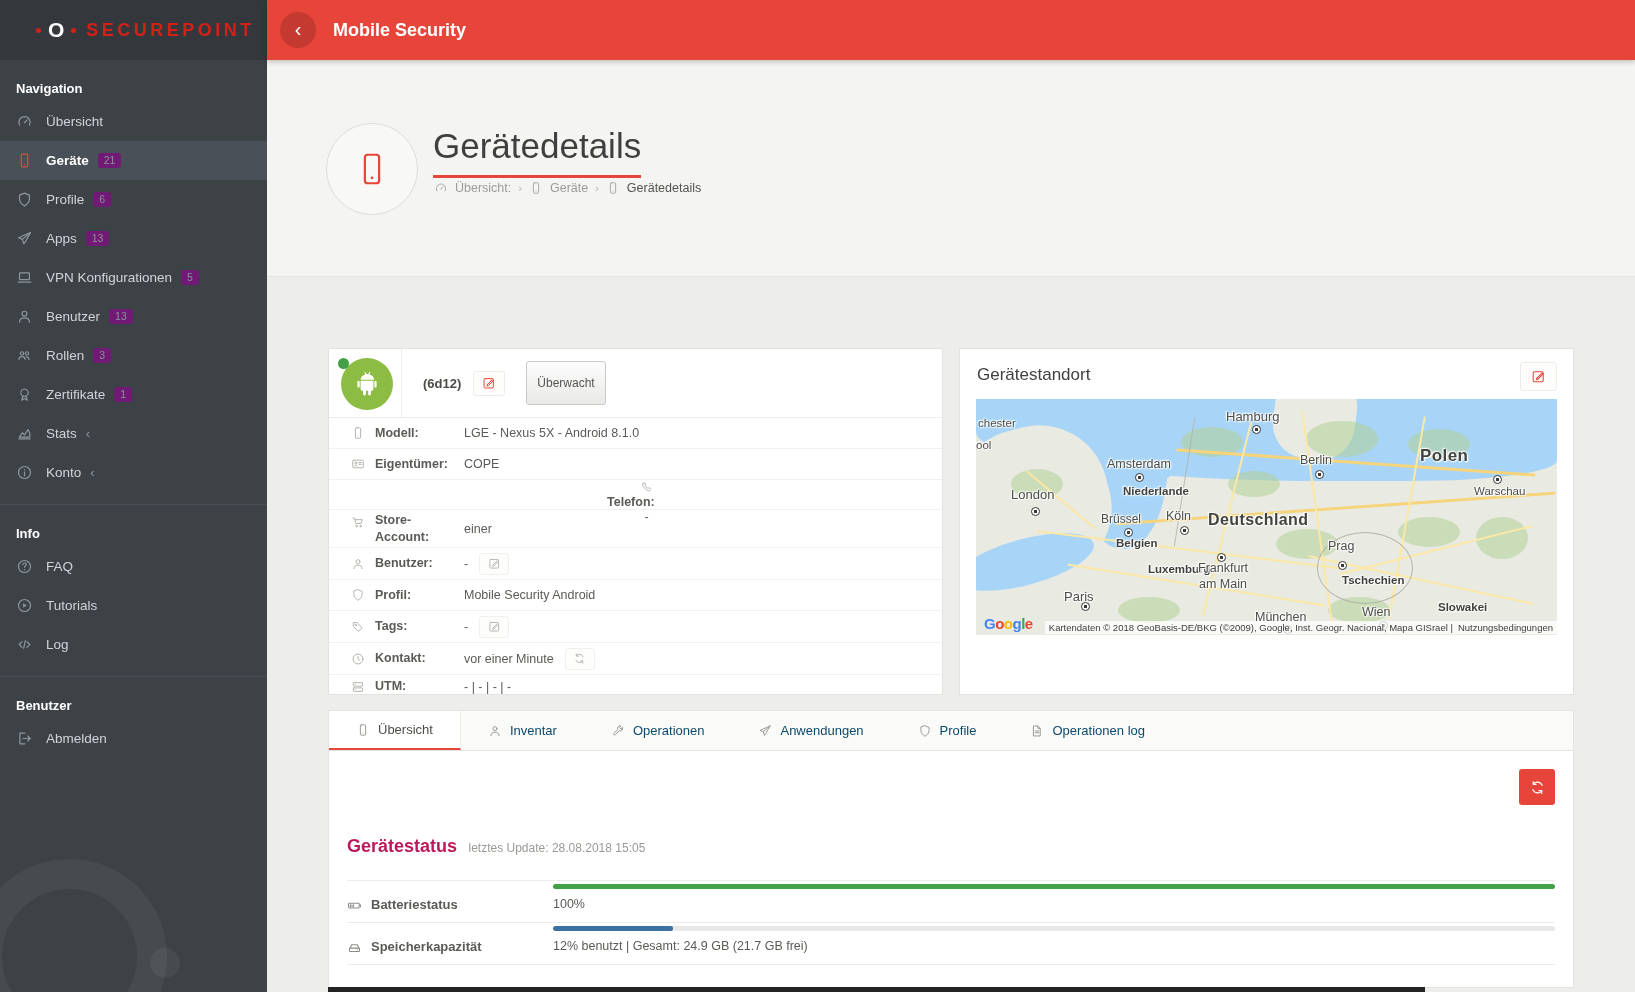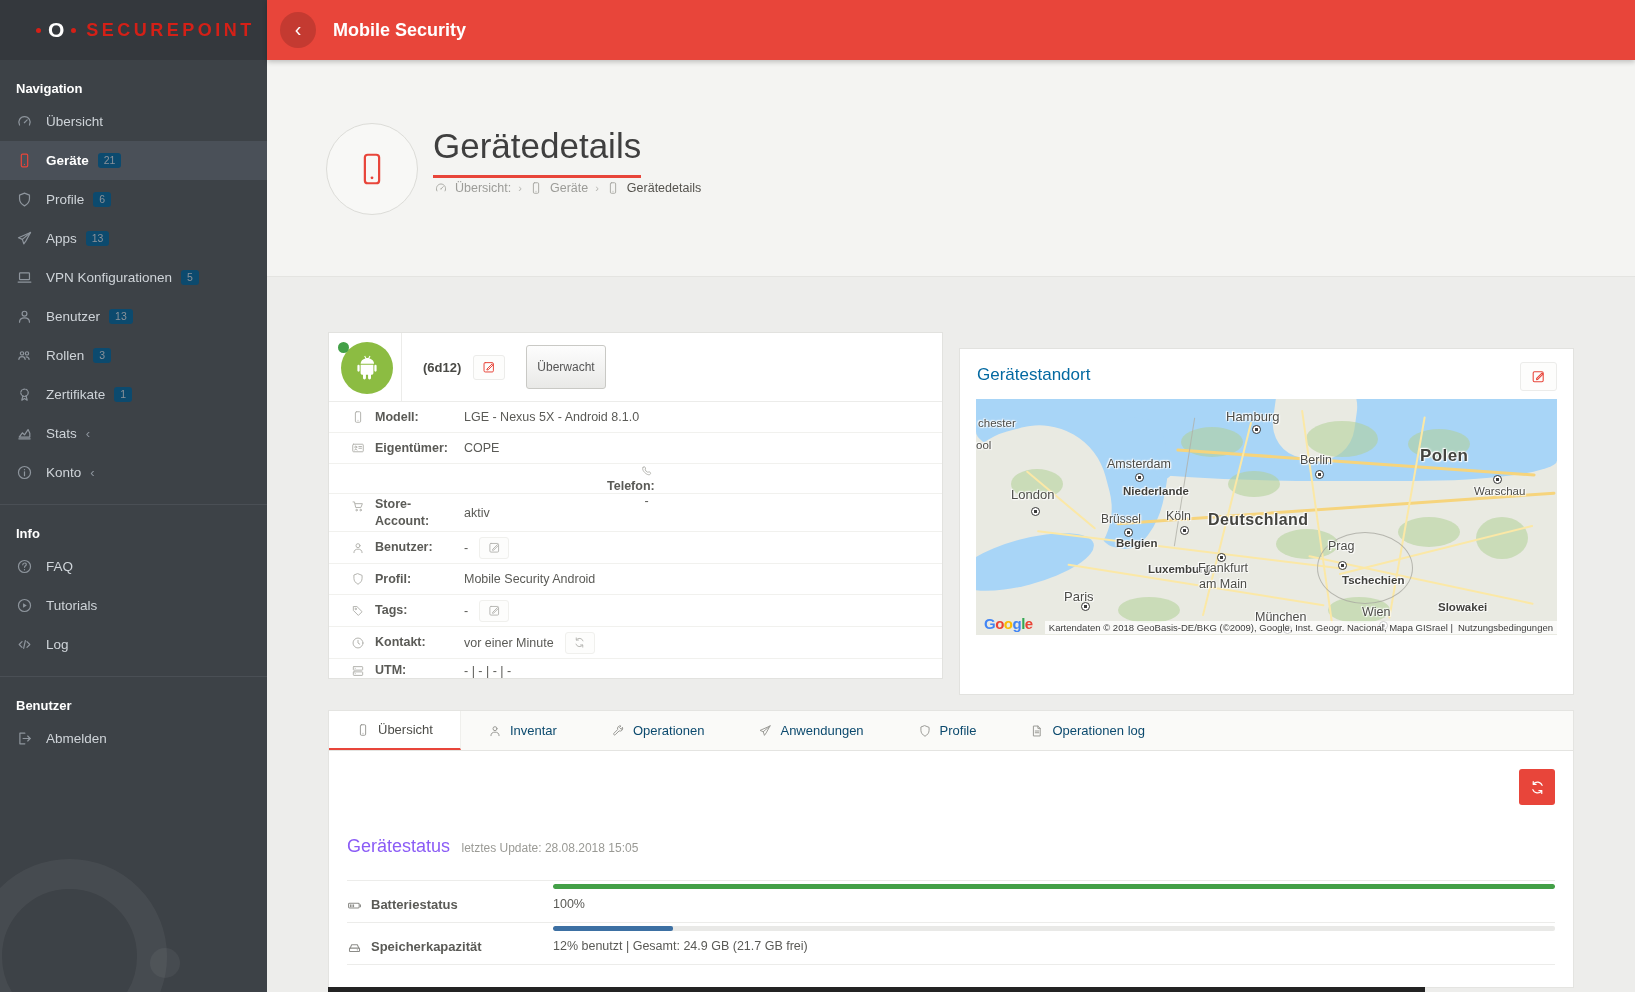--- a/index.html
+++ b/index.html
@@ -14,21 +14,21 @@
   .logoband{height:60px;background:#34383d;display:flex;align-items:center;padding-left:36px;gap:7px;}
   .ldot{width:5px;height:5px;border-radius:50%;background:#d42017;}
   .logo-o{color:#fff;font-size:21px;font-weight:bold;}
   .logo-name{color:#d42017;font-size:18px;font-weight:bold;letter-spacing:3.5px;margin-left:3px;}
   .navhead{color:#fff;font-size:13px;font-weight:bold;padding:21px 16px 6px 16px;}
   .nitem{height:39px;display:flex;align-items:center;padding-left:16px;color:#cfd4d9;font-size:13.5px;cursor:pointer;}
   .nitem .icn{width:17px;height:17px;color:#8e959d;}
   .nitem .nlab{margin-left:13px;}
   .nitem.active{background:#4a5058;color:#fff;font-weight:bold;}
   .nitem.active .icn{color:#e8453a;}
-  .nbadge{margin-left:9px;background:#0c4a6e;color:#8b929a;font-size:10.5px;font-weight:normal;
+  .nbadge{margin-left:9px;background:#701a75;color:#8b929a;font-size:10.5px;font-weight:normal;
           padding:2px 6px;border-radius:3px;line-height:1;}
   .nbadge:empty{display:none;}
   .chev{margin-left:9px;color:#8e959d;font-size:13px;}
   .chev:empty{display:none;}
   .sdiv{border-top:1px solid #4a4f55;margin-top:12px;}
   .watermark{position:absolute;left:-28px;bottom:-62px;width:195px;height:195px;border:30px solid rgba(255,255,255,.05);
              border-radius:50%;}
   .watermark2{position:absolute;left:150px;bottom:14px;width:30px;height:30px;background:rgba(255,255,255,.05);border-radius:50%;}
 
   
@@ -45,21 +45,21 @@
   .pagetitle{position:absolute;left:166px;top:66px;font-size:35px;color:#3f3f3f;display:inline-block;
              border-bottom:3px solid #e8453a;padding-bottom:9px;}
   .crumbs{position:absolute;left:167px;top:121px;display:flex;align-items:center;gap:7px;
           font-size:12.5px;color:#9c9c98;}
   .crumbs .icn{width:14px;height:14px;color:#aaaaa5;}
   .crumbs .last{color:#55534e;}
   .csep{color:#b8b8b3;font-size:11px;}
 
   
   .card{position:absolute;background:#fff;border:1px solid #e2e2df;}
-  .devcard{left:328px;top:332px;width:615px;height:347px;}
+  .devcard{left:328px;top:348px;width:615px;height:347px;}
   .dhead{height:69px;border-bottom:1px solid #ececea;position:relative;display:flex;align-items:center;}
   .avcell{width:73px;height:100%;border-right:1px solid #ececea;position:relative;flex:none;}
   .avatar{position:absolute;left:12px;top:9px;width:52px;height:52px;border-radius:50%;background:#8cbc42;
           display:flex;align-items:center;justify-content:center;color:#fff;}
   .statdot{position:absolute;left:9px;top:9px;width:11px;height:11px;border-radius:50%;background:#43a047;z-index:2;}
   .devid{font-size:13px;font-weight:bold;color:#4a4a46;margin-left:21px;}
   .btn-edit{width:32px;height:25px;border:1px solid #ececea;background:#fdfdfc;border-radius:3px;margin-left:12px;
             display:inline-flex;align-items:center;justify-content:center;color:#e8453a;cursor:pointer;}
   .btn-edit .icn{width:14px;height:14px;}
   .obadge{margin-left:21px;background:linear-gradient(#fdfdfd,#e9e9e7);border:1px solid #c9c9c5;border-radius:3px;
@@ -68,21 +68,21 @@
   .drow:last-child{border-bottom:none;}
   .drow .icn{width:14px;height:14px;color:#b3b3ae;}
   .dlab{width:89px;margin-left:10px;font-size:12.5px;font-weight:bold;color:#5a5a56;line-height:1.3;}
   .dval{font-size:12.5px;color:#5a5a56;display:flex;align-items:center;}
   .btn-mini{width:30px;height:22px;border:1px solid #f0f0ed;background:#fdfdfc;border-radius:3px;margin-left:11px;
             display:inline-flex;align-items:center;justify-content:center;color:#e8453a;cursor:pointer;}
   .btn-mini .icn{width:13px;height:13px;}
 
   
   .loccard{left:959px;top:348px;width:615px;height:347px;}
-  .locttl{position:absolute;left:17px;top:16px;font-size:17px;color:#0369a1;}
+  .locttl{position:absolute;left:17px;top:16px;font-size:17px;color:#404040;}
   .locedit{position:absolute;right:16px;top:13px;width:37px;height:29px;border:1px solid #ececea;background:#fdfdfc;
            border-radius:3px;display:flex;align-items:center;justify-content:center;color:#e8453a;cursor:pointer;}
   .locedit .icn{width:15px;height:15px;}
   .map{position:absolute;left:16px;top:50px;width:581px;height:236px;background:#e9eae2;overflow:hidden;cursor:grab;}
   .sea{position:absolute;background:#a8d5f7;}
   .land{position:absolute;background:#e9eae2;}
   .gp{position:absolute;background:rgba(176,208,150,.55);border-radius:50%;}
   .rd{position:absolute;background:#fbe8a6;border-radius:2px;}
   .rdm{background:#f6d47c;}
   .czb{position:absolute;left:341px;top:133px;width:96px;height:72px;border:1px solid #a9a9a1;border-radius:50%;opacity:.8;}
@@ -106,21 +106,21 @@
   .tab .icn{width:14px;height:14px;color:#9a9a96;}
   .tab.active{background:#fff;color:#4c4c48;border-bottom:2px solid #e8453a;border-right:1px solid #efefec;}
 
   
   .content{position:absolute;left:328px;top:751px;width:1246px;height:237px;background:#fff;
            border:1px solid #e4e4e1;border-top:none;}
   .refbtn{position:absolute;right:18px;top:18px;width:36px;height:36px;background:#e8453a;border-radius:3px;
           color:#fff;display:flex;align-items:center;justify-content:center;cursor:pointer;}
   .refbtn .icn{width:17px;height:17px;}
   .statushead{position:absolute;left:18px;top:85px;}
-  .statushead h2{display:inline;font-size:18px;font-weight:normal;color:#8b5cf6;margin:0;text-align:center;}
+  .statushead h2{display:inline;font-size:18px;font-weight:bold;color:#be185d;margin:0;text-align:center;}
   .statushead .sub{font-size:12px;color:#9a9a95;margin-left:7px;}
   .stable{position:absolute;left:18px;right:18px;top:129px;}
   .srow{display:flex;border-top:1px solid #ececea;padding:3px 0 9px 0;}
   .srow.last{border-bottom:1px solid #ececea;}
   .slab{width:206px;display:flex;align-items:flex-start;gap:9px;padding-top:13px;color:#5a5a56;
         font-size:13px;font-weight:bold;}
   .slab .icn{width:15px;height:15px;color:#8c8c88;margin-top:1px;}
   .sbars{flex:1;}
   .track{height:5px;background:#e9e9e7;border-radius:2px;overflow:hidden;}
   .fill{height:100%;border-radius:2px;}
@@ -448,21 +448,21 @@
           <use href="#i-handset"></use>
         </svg>
       <span class="dlab">Telefon:</span>
       <span class="dval">-</span>
     </div>
     <div class="drow" style="height:38px;">
       <svg class="icn" style="align-self:flex-start;margin-top:5px;">
           <use href="#i-cart"></use>
         </svg>
       <span class="dlab">Store-Account:</span>
-      <span class="dval">aktiv</span>
+      <span class="dval">einer</span>
     </div>
     <div class="drow" style="height:32px;">
       <svg class="icn">
           <use href="#i-user"></use>
         </svg>
       <span class="dlab">Benutzer:</span>
       <span class="dval">-</span>
       <span class="btn-mini">
         <svg class="icn">
             <use href="#i-pencil"></use>

